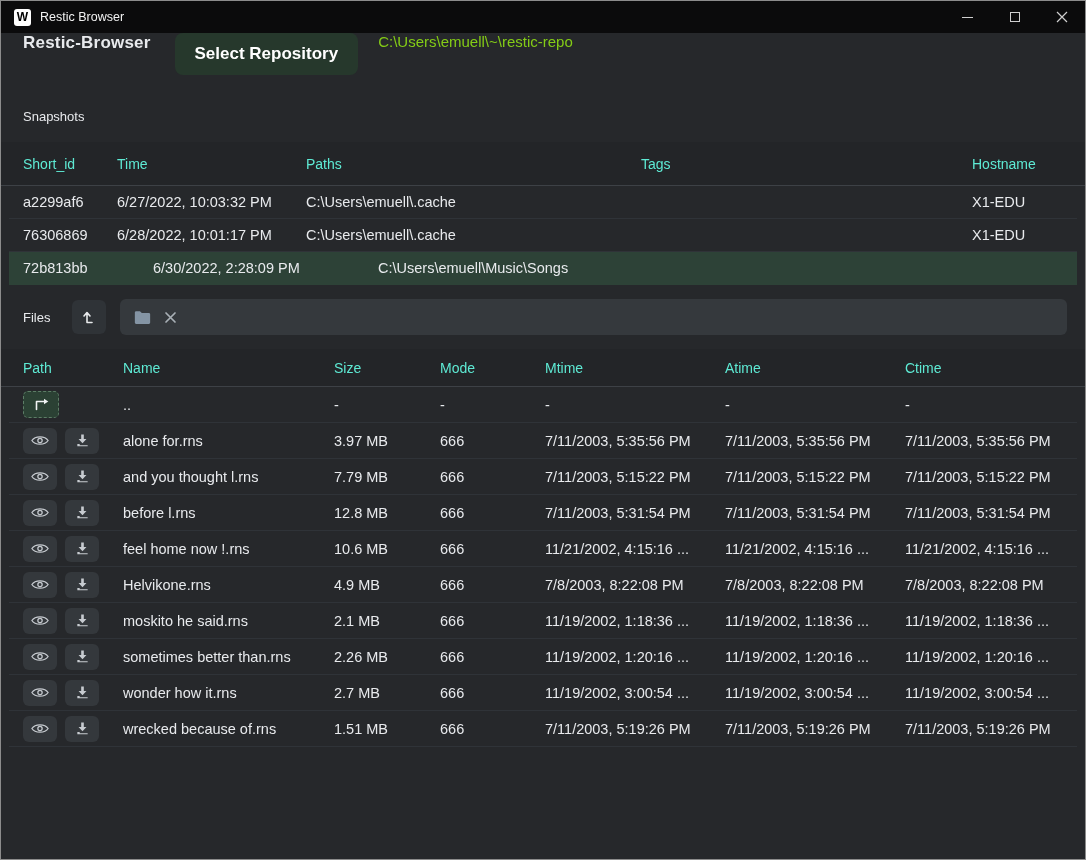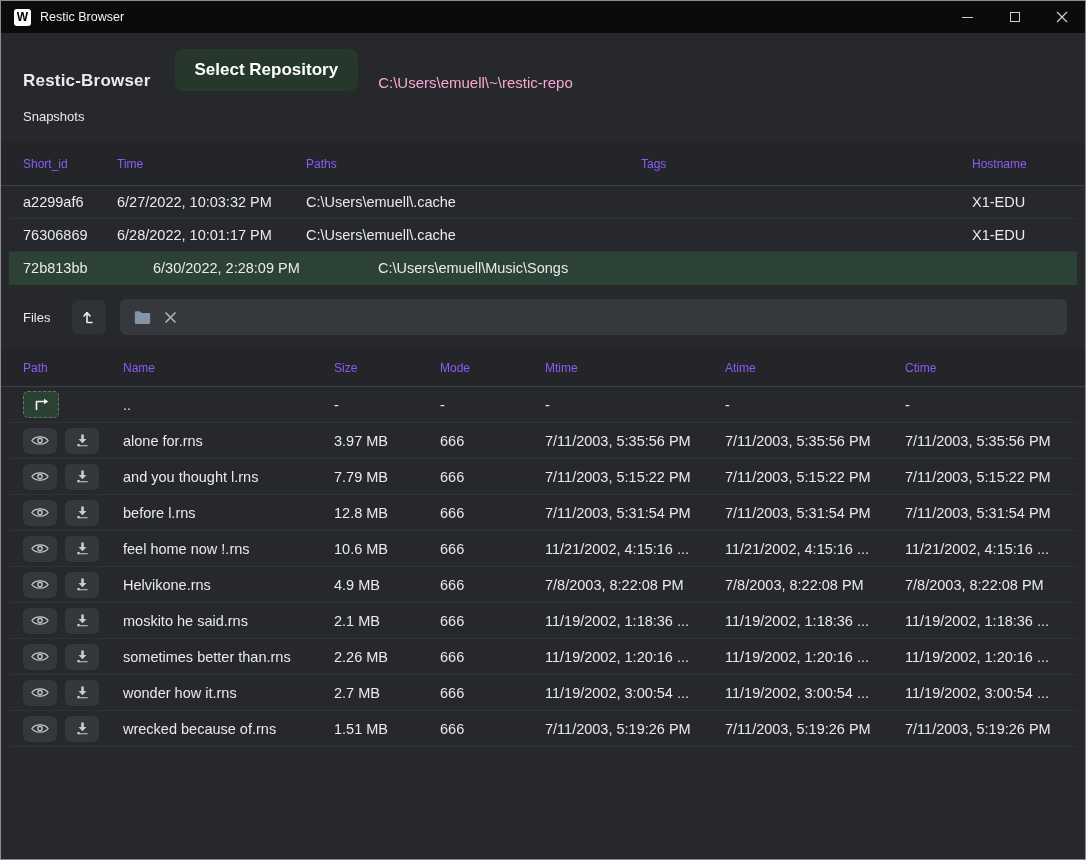--- a/index.html
+++ b/index.html
@@ -27,39 +27,39 @@
   .titlebar-title { font-size: 12.5px; color: #f2f2f2; }
   .tb-controls { display: flex; height: 100%; }
   .tb-btn {
     width: 47px; height: 100%; background: transparent; border: none; cursor: pointer;
     display: flex; align-items: center; justify-content: center;
   }
   .min-glyph { width: 11px; height: 1px; background: #cfcfcf; display: block; }
   .max-glyph { width: 10px; height: 10px; border: 1px solid #cfcfcf; display: block; }
 
   
-  .app-header { height: 58px; display: flex; align-items: flex-end; padding: 0 22px; }
+  .app-header { height: 58px; display: flex; align-items: flex-start; padding: 0 22px; }
   .app-title { font-size: 17px; font-weight: 700; letter-spacing: 0.2px; }
   .btn-select-repo {
     margin-left: 24px;
     background: #26382c; color: #fff; font-family: inherit;
     font-weight: 700; font-size: 17px;
     border: none; border-radius: 8px; padding: 11px 20px; cursor: pointer;
   }
-  .repo-path { color: #f9a8d4; font-size: 15px; margin-left: 20px; }
+  .repo-path { color: #84cc16; font-size: 15px; margin-left: 20px; }
 
   
   .section-title { font-size: 13px; font-weight: 400; }
   .snapshots-title { padding: 18px 22px; }
 
   
   .thead {
     display: grid; align-items: center;
     background: #232528; border-bottom: 1px solid #3d4146;
-    color: #8b5cf6; font-size: 12px;
+    color: #5eead4; font-size: 14px;
     padding: 0 14px 0 22px;
   }
   .snap-thead { height: 44px; grid-template-columns: 94px 189px 335px 331px 1fr; }
   .files-thead { height: 38px; margin-top: 12px; grid-template-columns: 100px 211px 106px 105px 180px 180px 1fr; }
 
   .trow {
     display: grid; align-items: center;
     margin: 0 8px; padding: 0 6px 0 14px;
     font-size: 14.5px; color: #e8eaed;
     border-bottom: 1px solid #2f3338;

